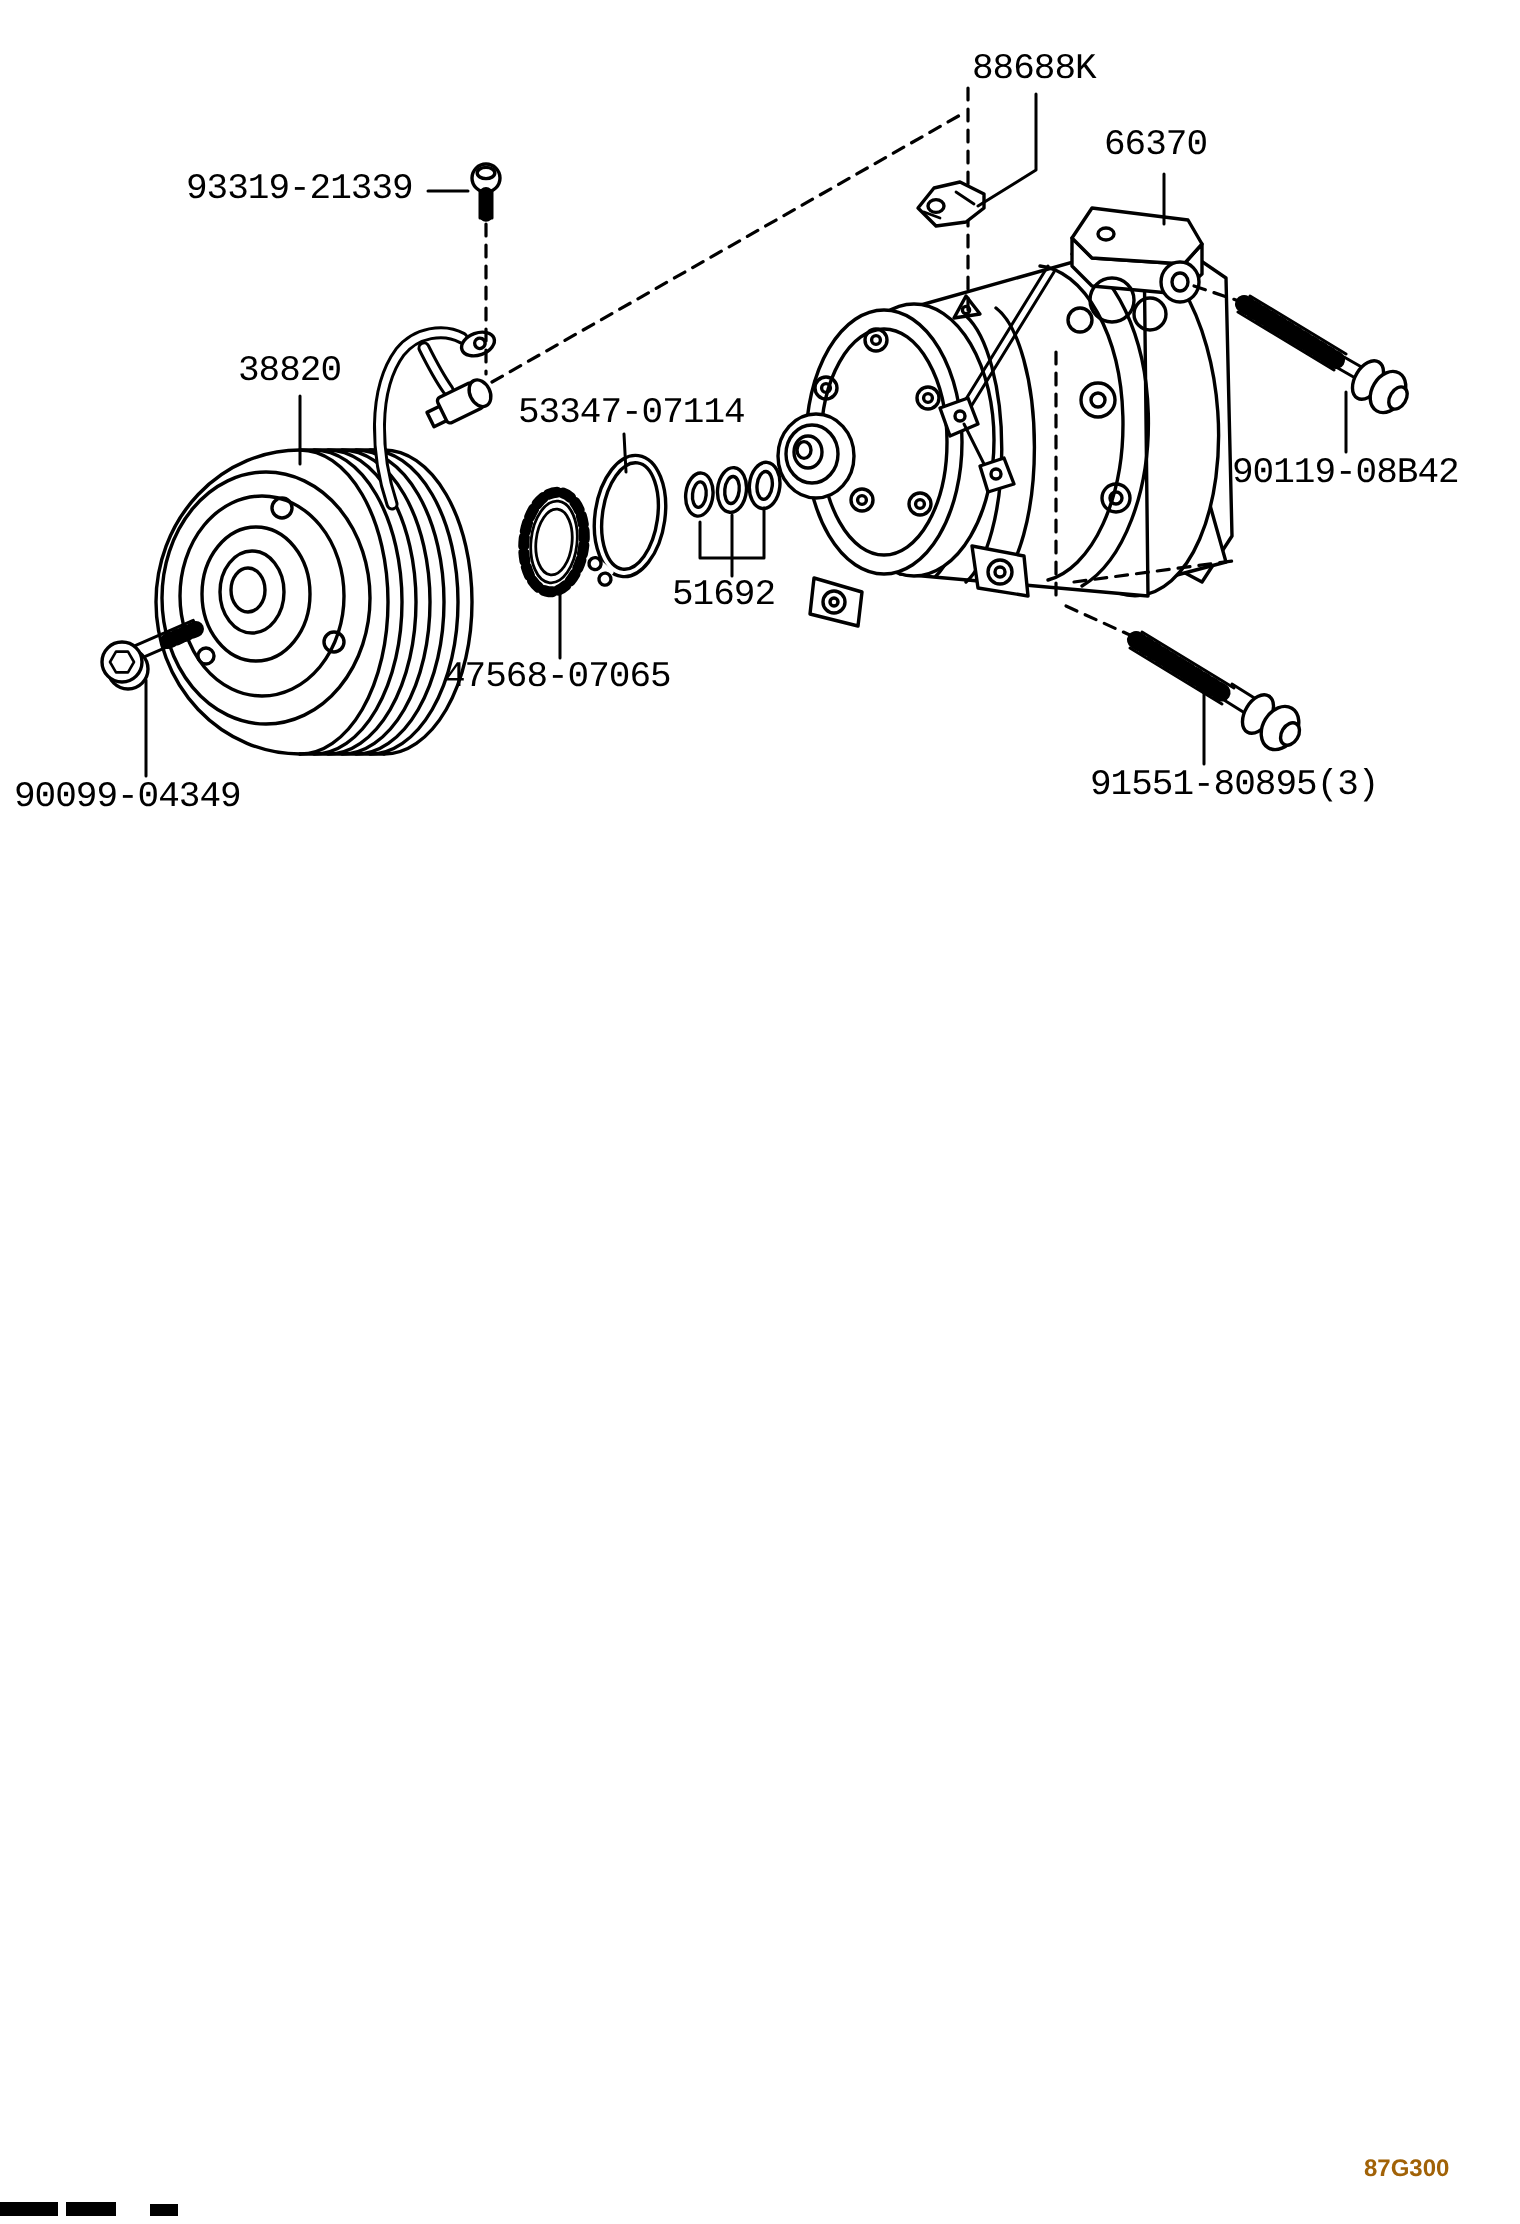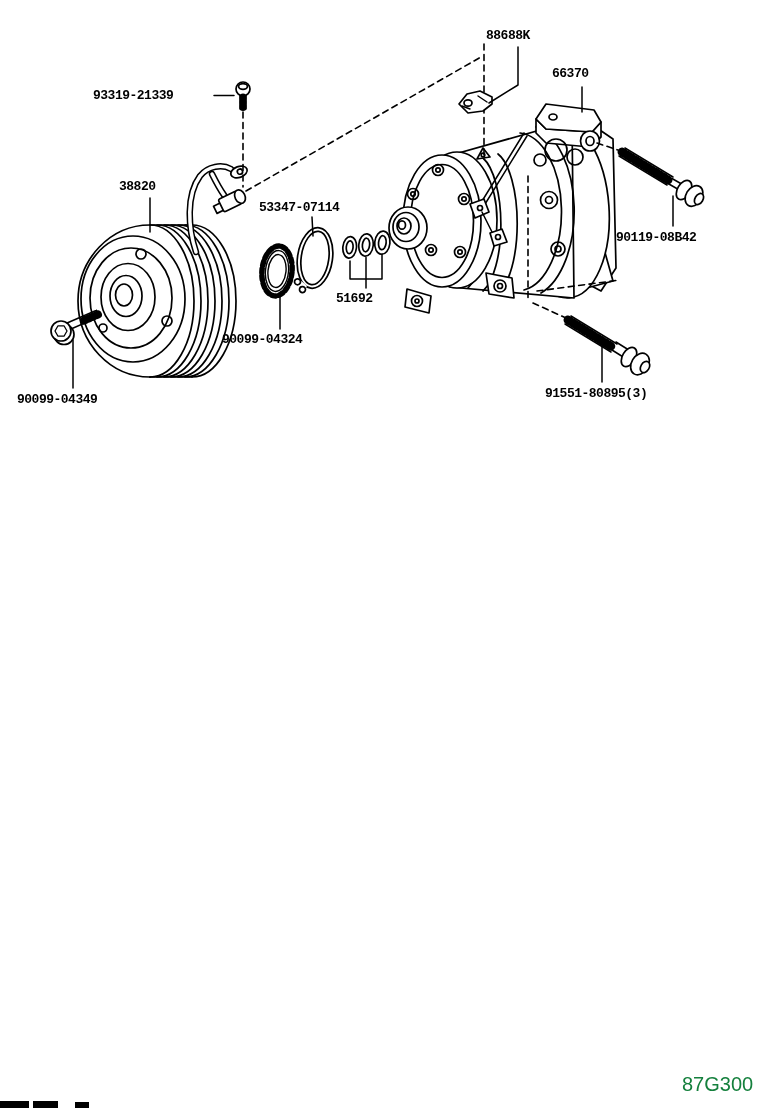--- a/index.html
+++ b/index.html
@@ -1,22 +1,22 @@
 <!DOCTYPE html>
 <html><head>
 <meta charset="utf-8">
 <style>
   html,body{margin:0;padding:0;background:#fff;}
   #page{position:relative;width:760px;height:1112px;background:#fff;overflow:hidden;
         font-family:"Liberation Mono",monospace;}
   #art{position:absolute;left:0;top:0;}
-  .plabel{position:absolute;font-family:"Liberation Mono",monospace;font-weight:bold;
-          font-size:13px;line-height:19px;letter-spacing:-0.5px;color:#000;white-space:nowrap;}
-  .figcode{position:absolute;font-family:"Liberation Sans",sans-serif;font-weight:normal;
-           font-size:20px;line-height:16px;color:#15803d;white-space:nowrap;}
+  .plabel{position:absolute;font-family:"Liberation Mono",monospace;font-weight:normal;
+          font-size:18px;line-height:19px;letter-spacing:-0.5px;color:#000;white-space:nowrap;}
+  .figcode{position:absolute;font-family:"Liberation Sans",sans-serif;font-weight:bold;
+           font-size:12px;line-height:16px;color:#a16207;white-space:nowrap;}
   svg *{vector-effect:non-scaling-stroke;}
 </style>
 </head>
 <body>
 
 <div id="page">
 
 <svg id="art" width="760" height="1112" viewBox="0 0 760 1112" fill="none" stroke="#000" stroke-width="1.7" stroke-linecap="round" stroke-linejoin="round">
 
   <g>
@@ -210,19 +210,19 @@
   </g>
 </svg>
 
 <div class="plabel" style="left:486px;top:26px">88688K</div>
 <div class="plabel" style="left:552px;top:64px">66370</div>
 <div class="plabel" style="left:93px;top:86px">93319-21339</div>
 <div class="plabel" style="left:119px;top:177px">38820</div>
 <div class="plabel" style="left:259px;top:198px">53347-07114</div>
 <div class="plabel" style="left:616px;top:228px">90119-08B42</div>
 <div class="plabel" style="left:336px;top:289px">51692</div>
-<div class="plabel" style="left:222px;top:330px">90099-04324</div>
-<div class="plabel" style="left:17px;top:390px">90099-04349</div>
+<div class="plabel" style="left:222px;top:330px">47568-07065</div>
+<div class="plabel" style="left:7px;top:390px">90099-04349</div>
 <div class="plabel" style="left:545px;top:384px">91551-80895(3)</div>
 
 <div class="figcode" style="left:682px;top:1076px">87G300</div>
 
 </div>
 
 </body></html>

